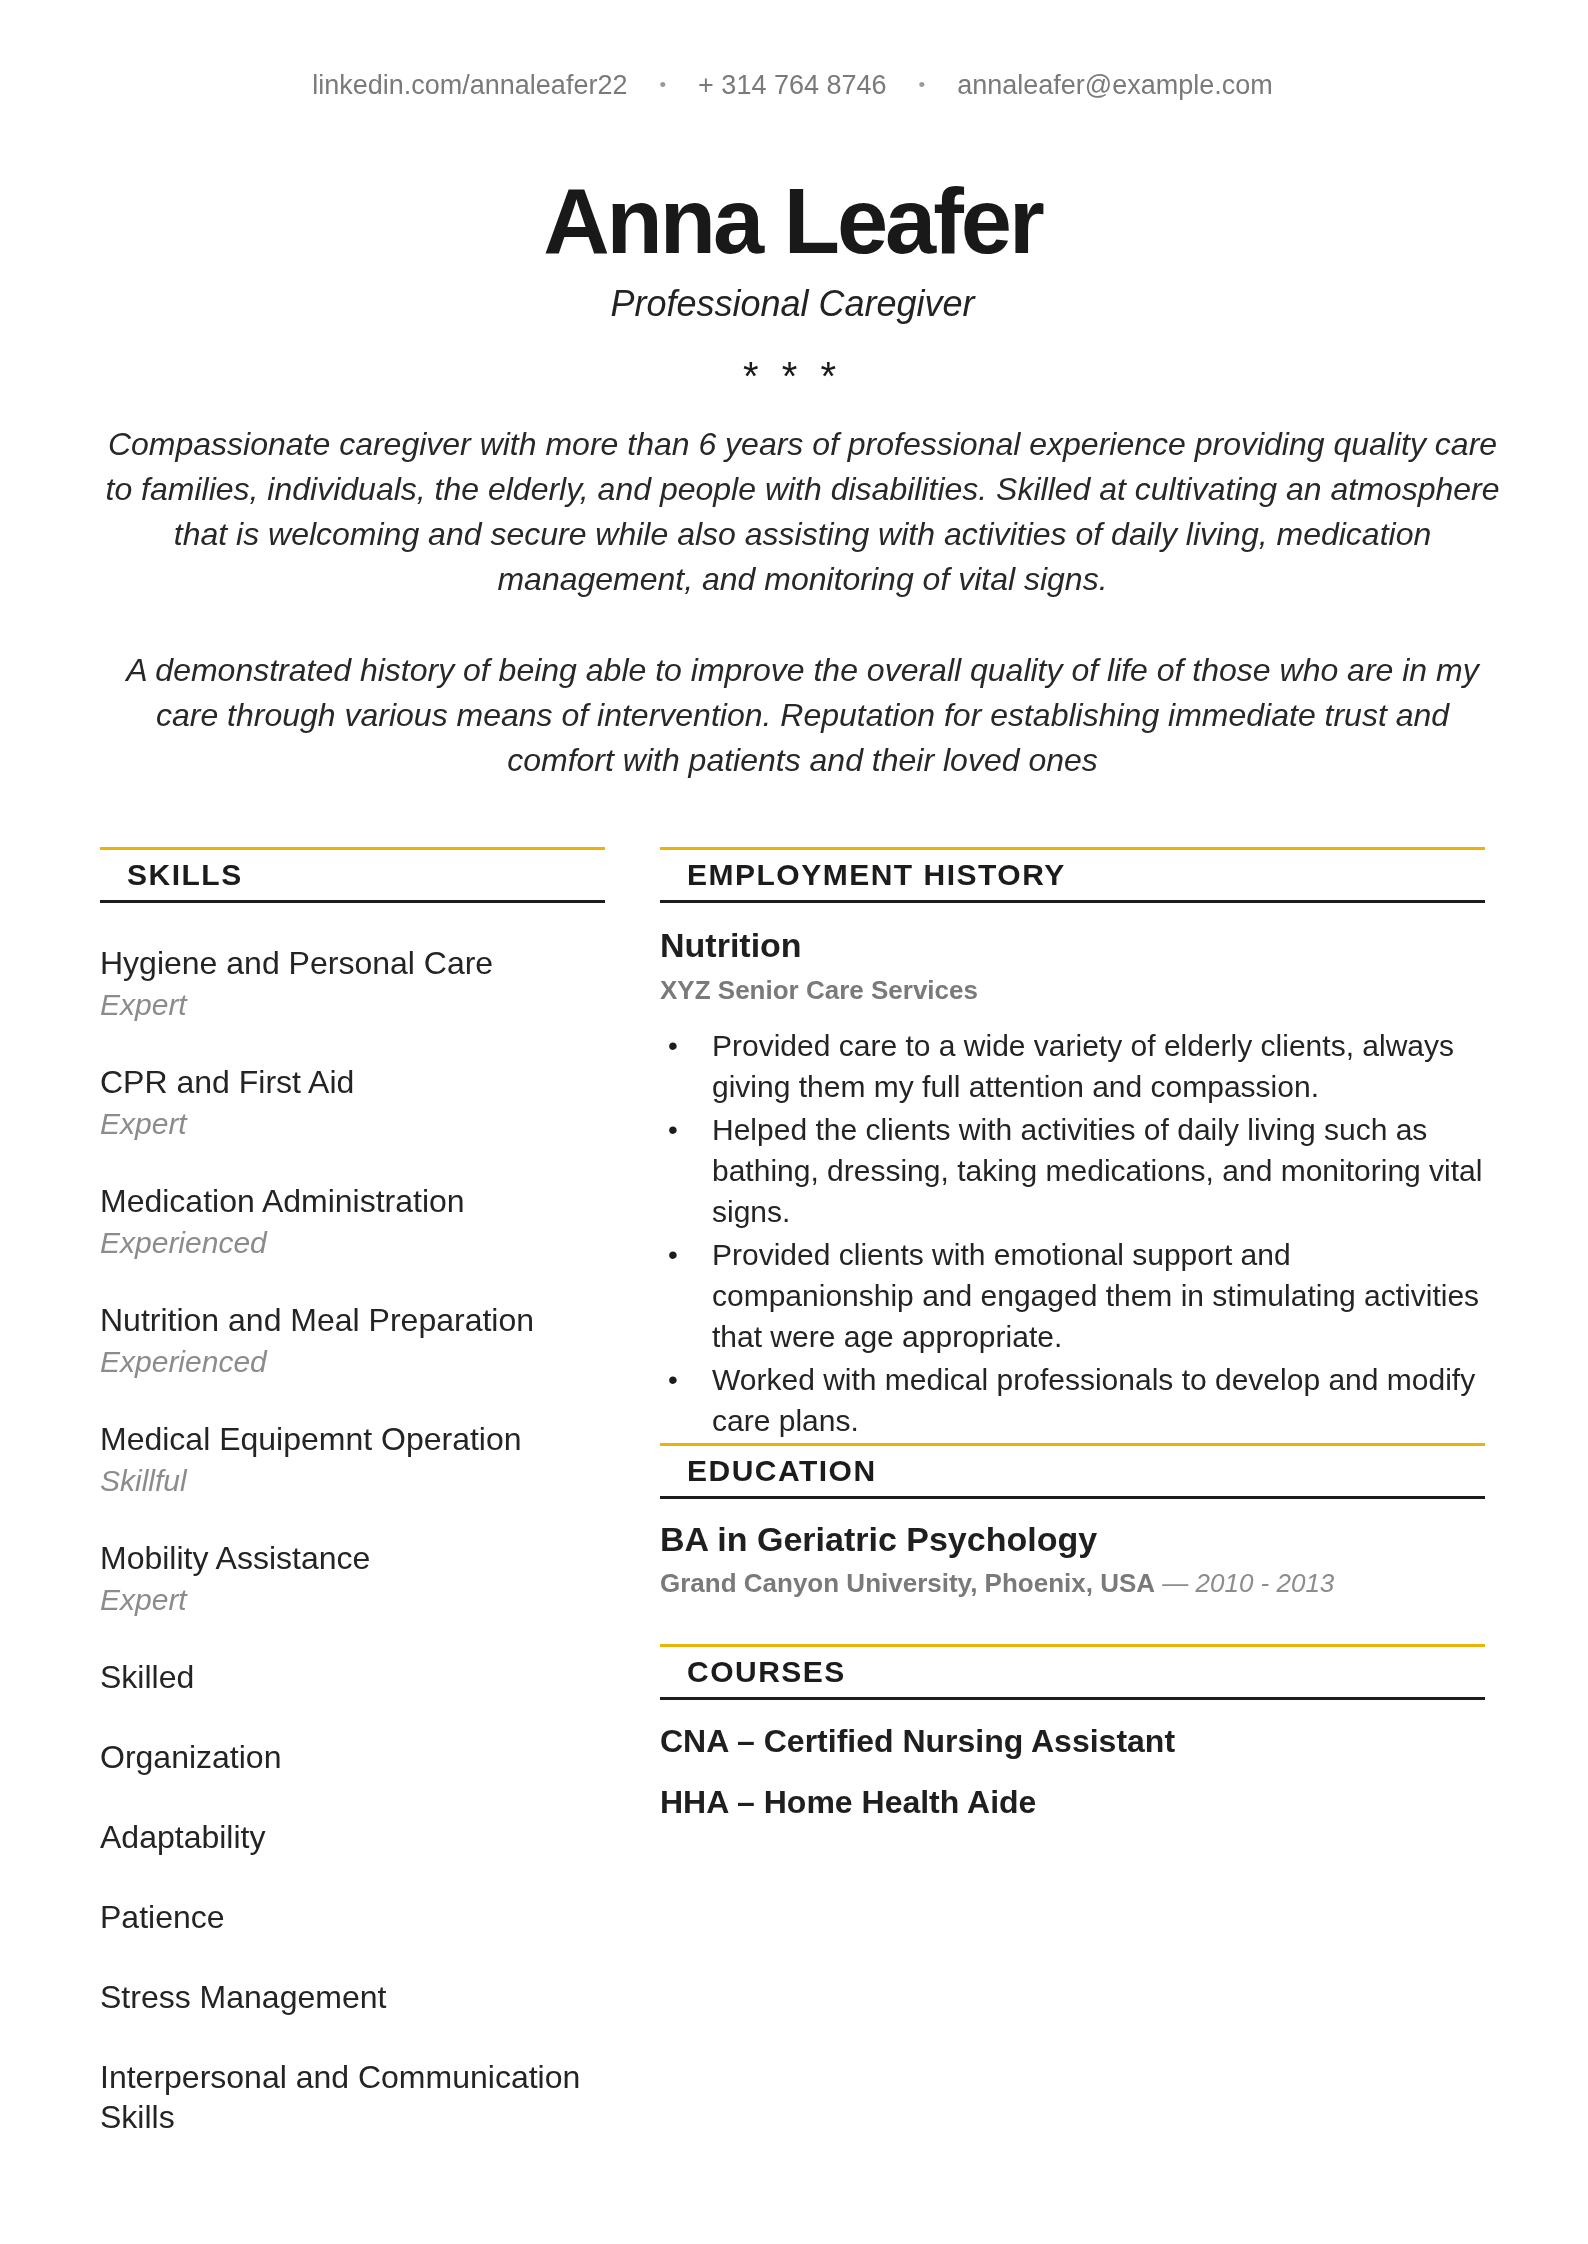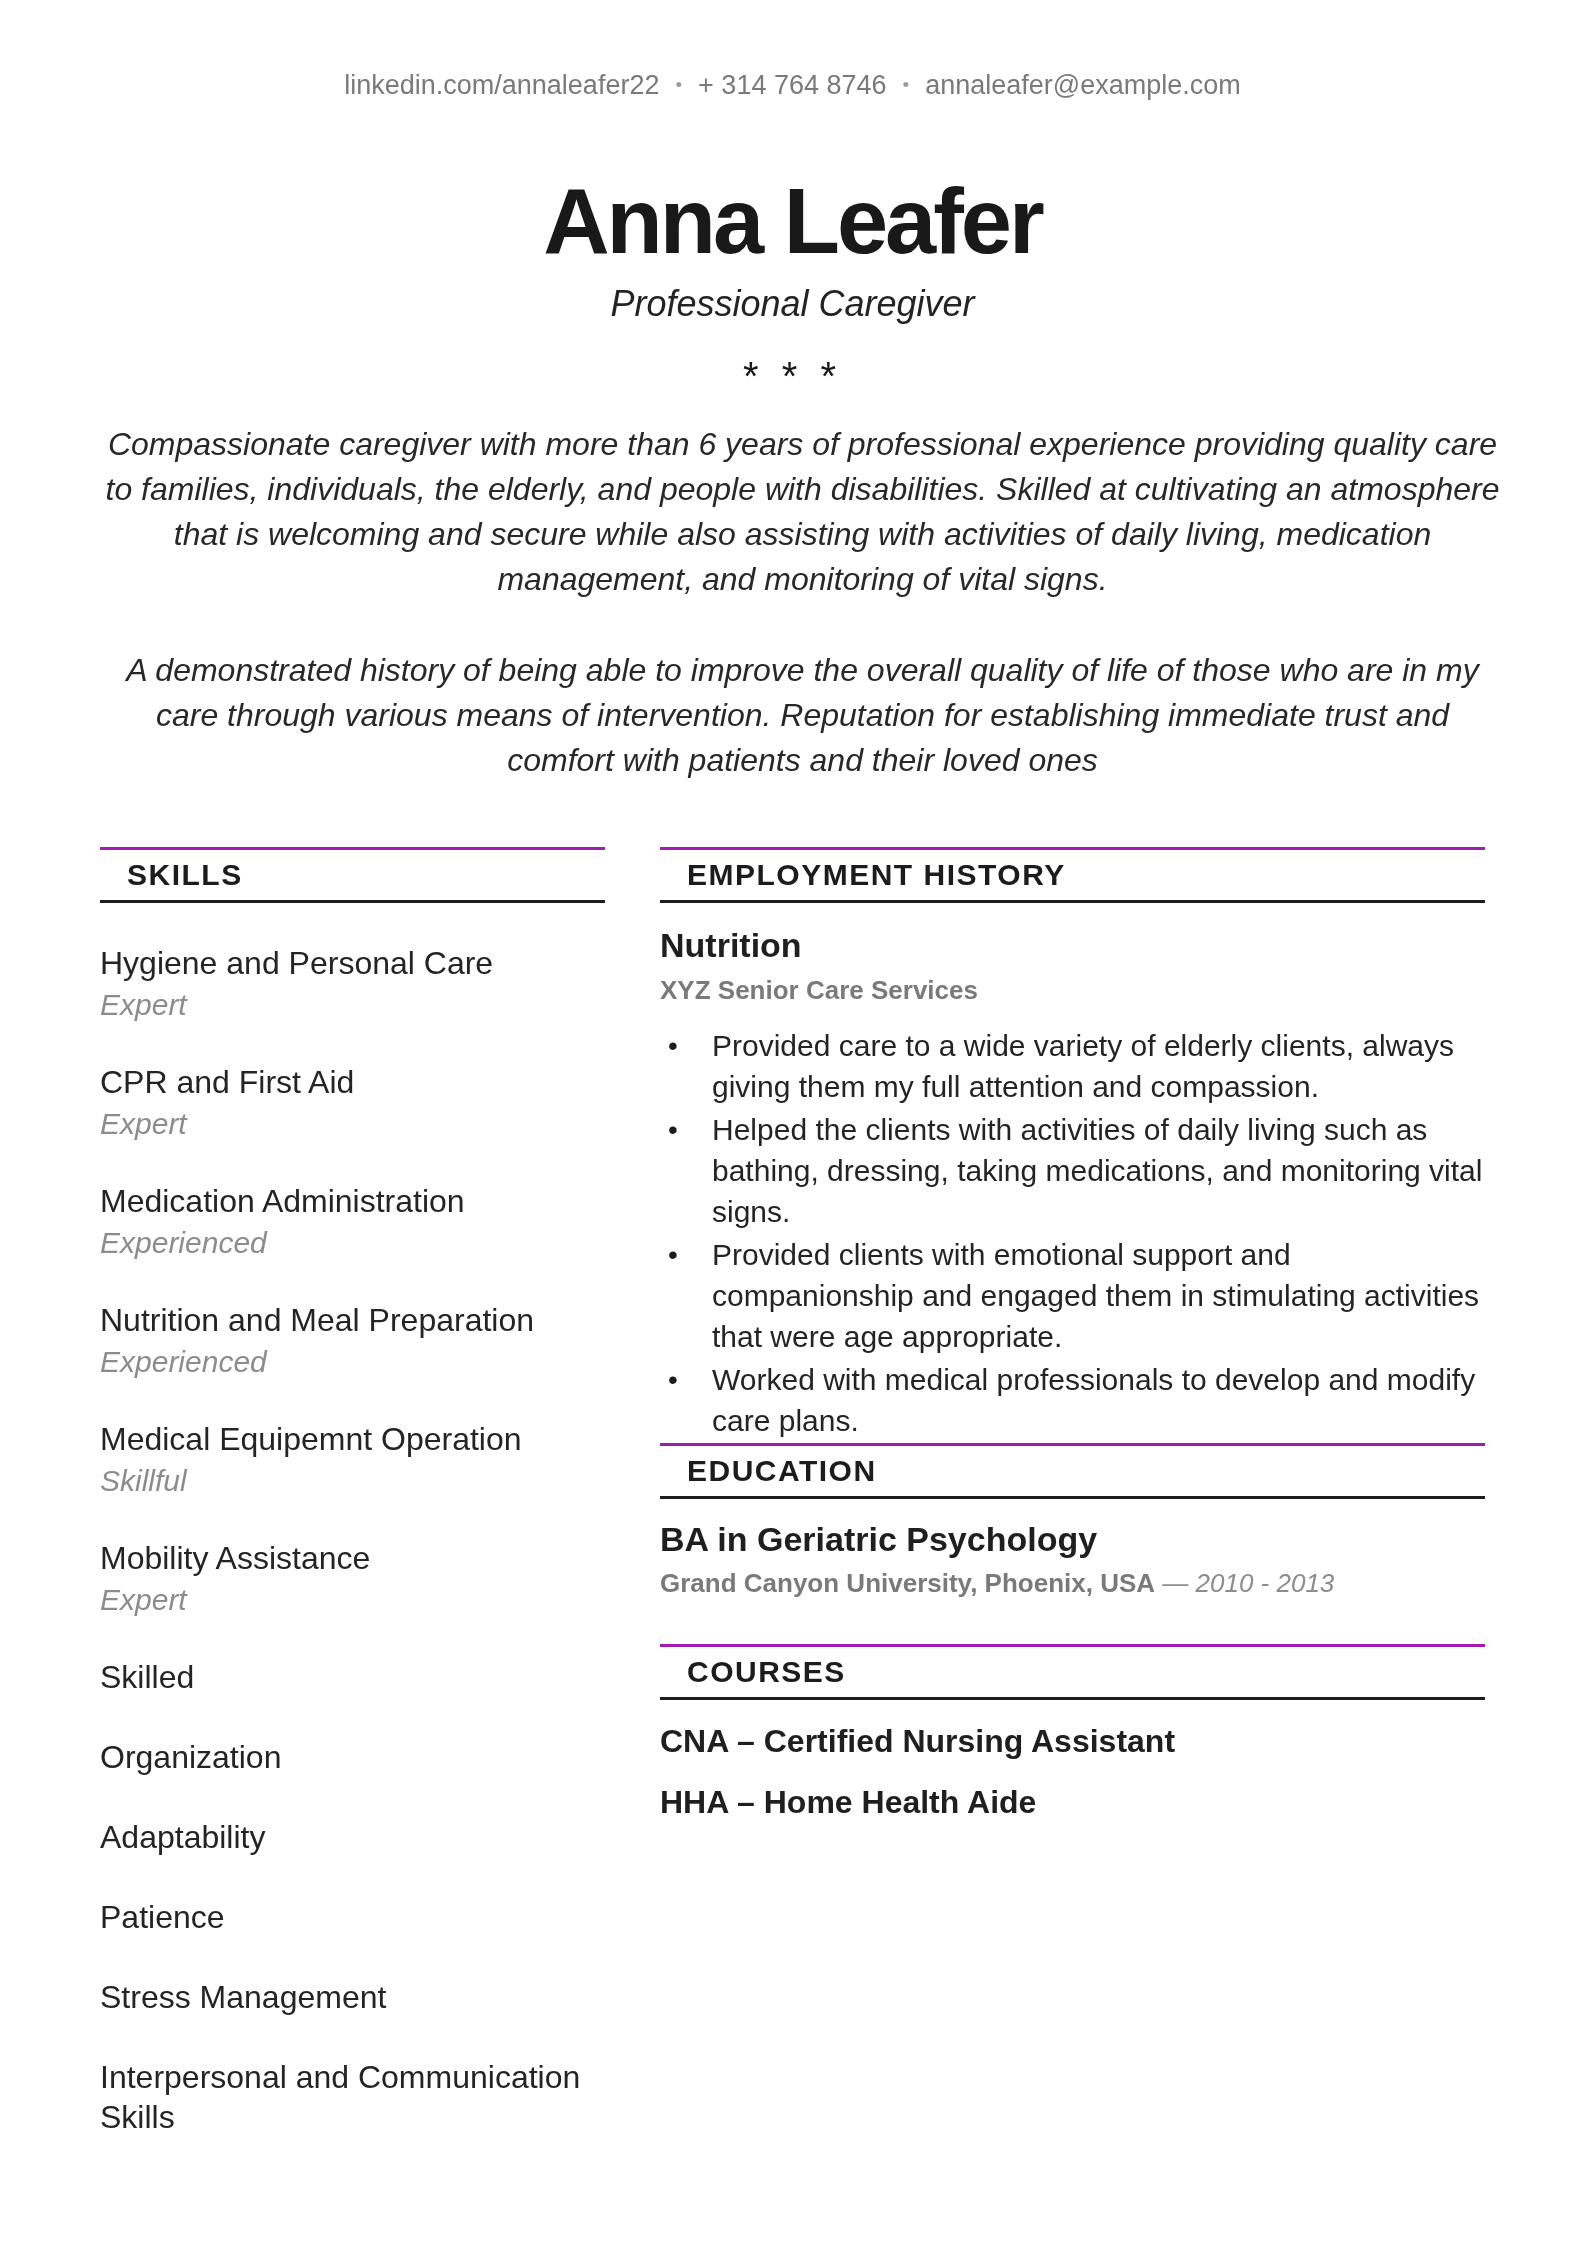--- a/index.html
+++ b/index.html
@@ -9,21 +9,21 @@
     font-family: "Liberation Sans", sans-serif;
     color: #1f1f1f;
     position: relative;
     overflow: hidden;
   }
   .page { padding: 70px 103px 0 100px; }
 
   
   .contact-row {
     display: flex; justify-content: center; align-items: flex-start;
-    gap: 16px;
+    gap: 32px;
     font-size: 27px; line-height: 30px;
     color: #7a7a7a;
   }
   .contact-sep { font-size: 19px; color: #9a9a9a; }
 
   
   .name {
     margin: 75px 0 0 0;
     text-align: center;
     font-size: 92px; line-height: 92px;
@@ -55,21 +55,21 @@
     color: #282828;
   }
   .summary p + p { margin-top: 46px; }
 
   
   .columns { display: flex; gap: 55px; margin-top: 64px; }
   .col-left { width: 505px; flex: none; }
   .col-right { width: 825px; flex: none; }
 
   .sec-header {
-    border-top: 3px solid #a21caf;
+    border-top: 3px solid #eab308;
     border-bottom: 3px solid #1c1c1c;
     padding: 10px 0 10px 27px;
   }
   .sec-header h2 {
     margin: 0;
     font-size: 30px; line-height: 30px;
     font-weight: bold;
     letter-spacing: 1.5px;
     color: #1c1c1c;
   }

